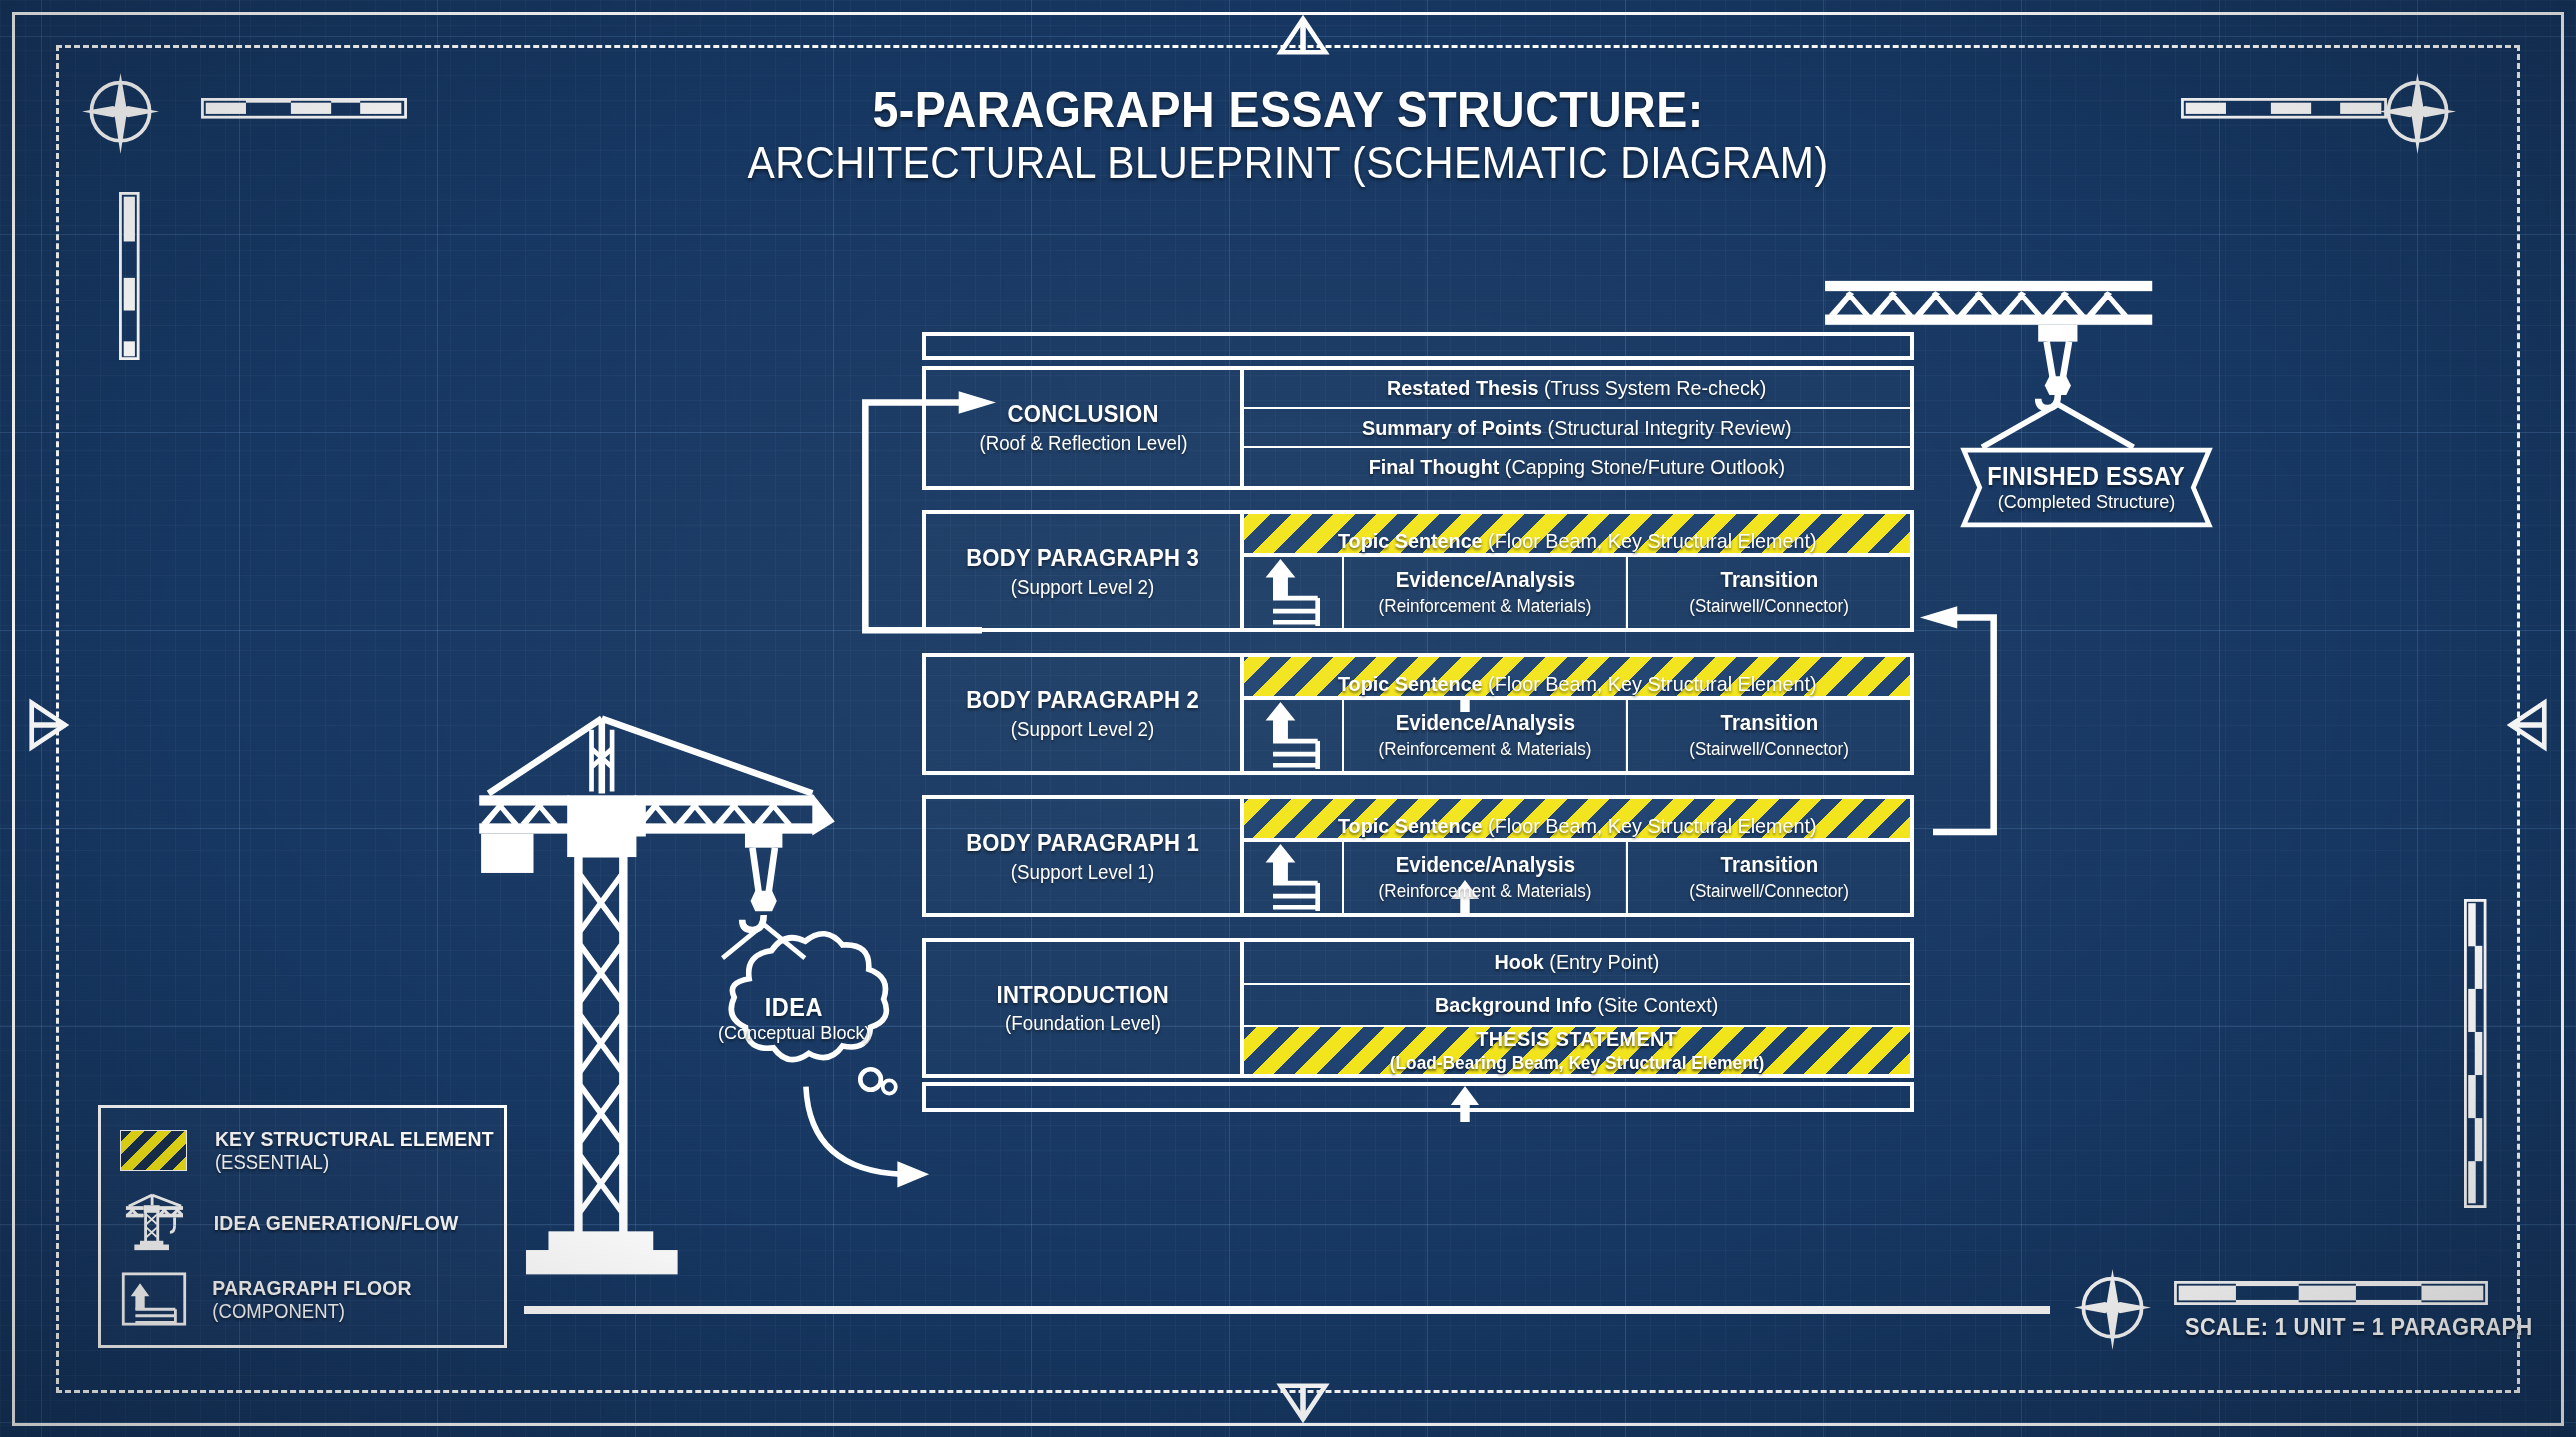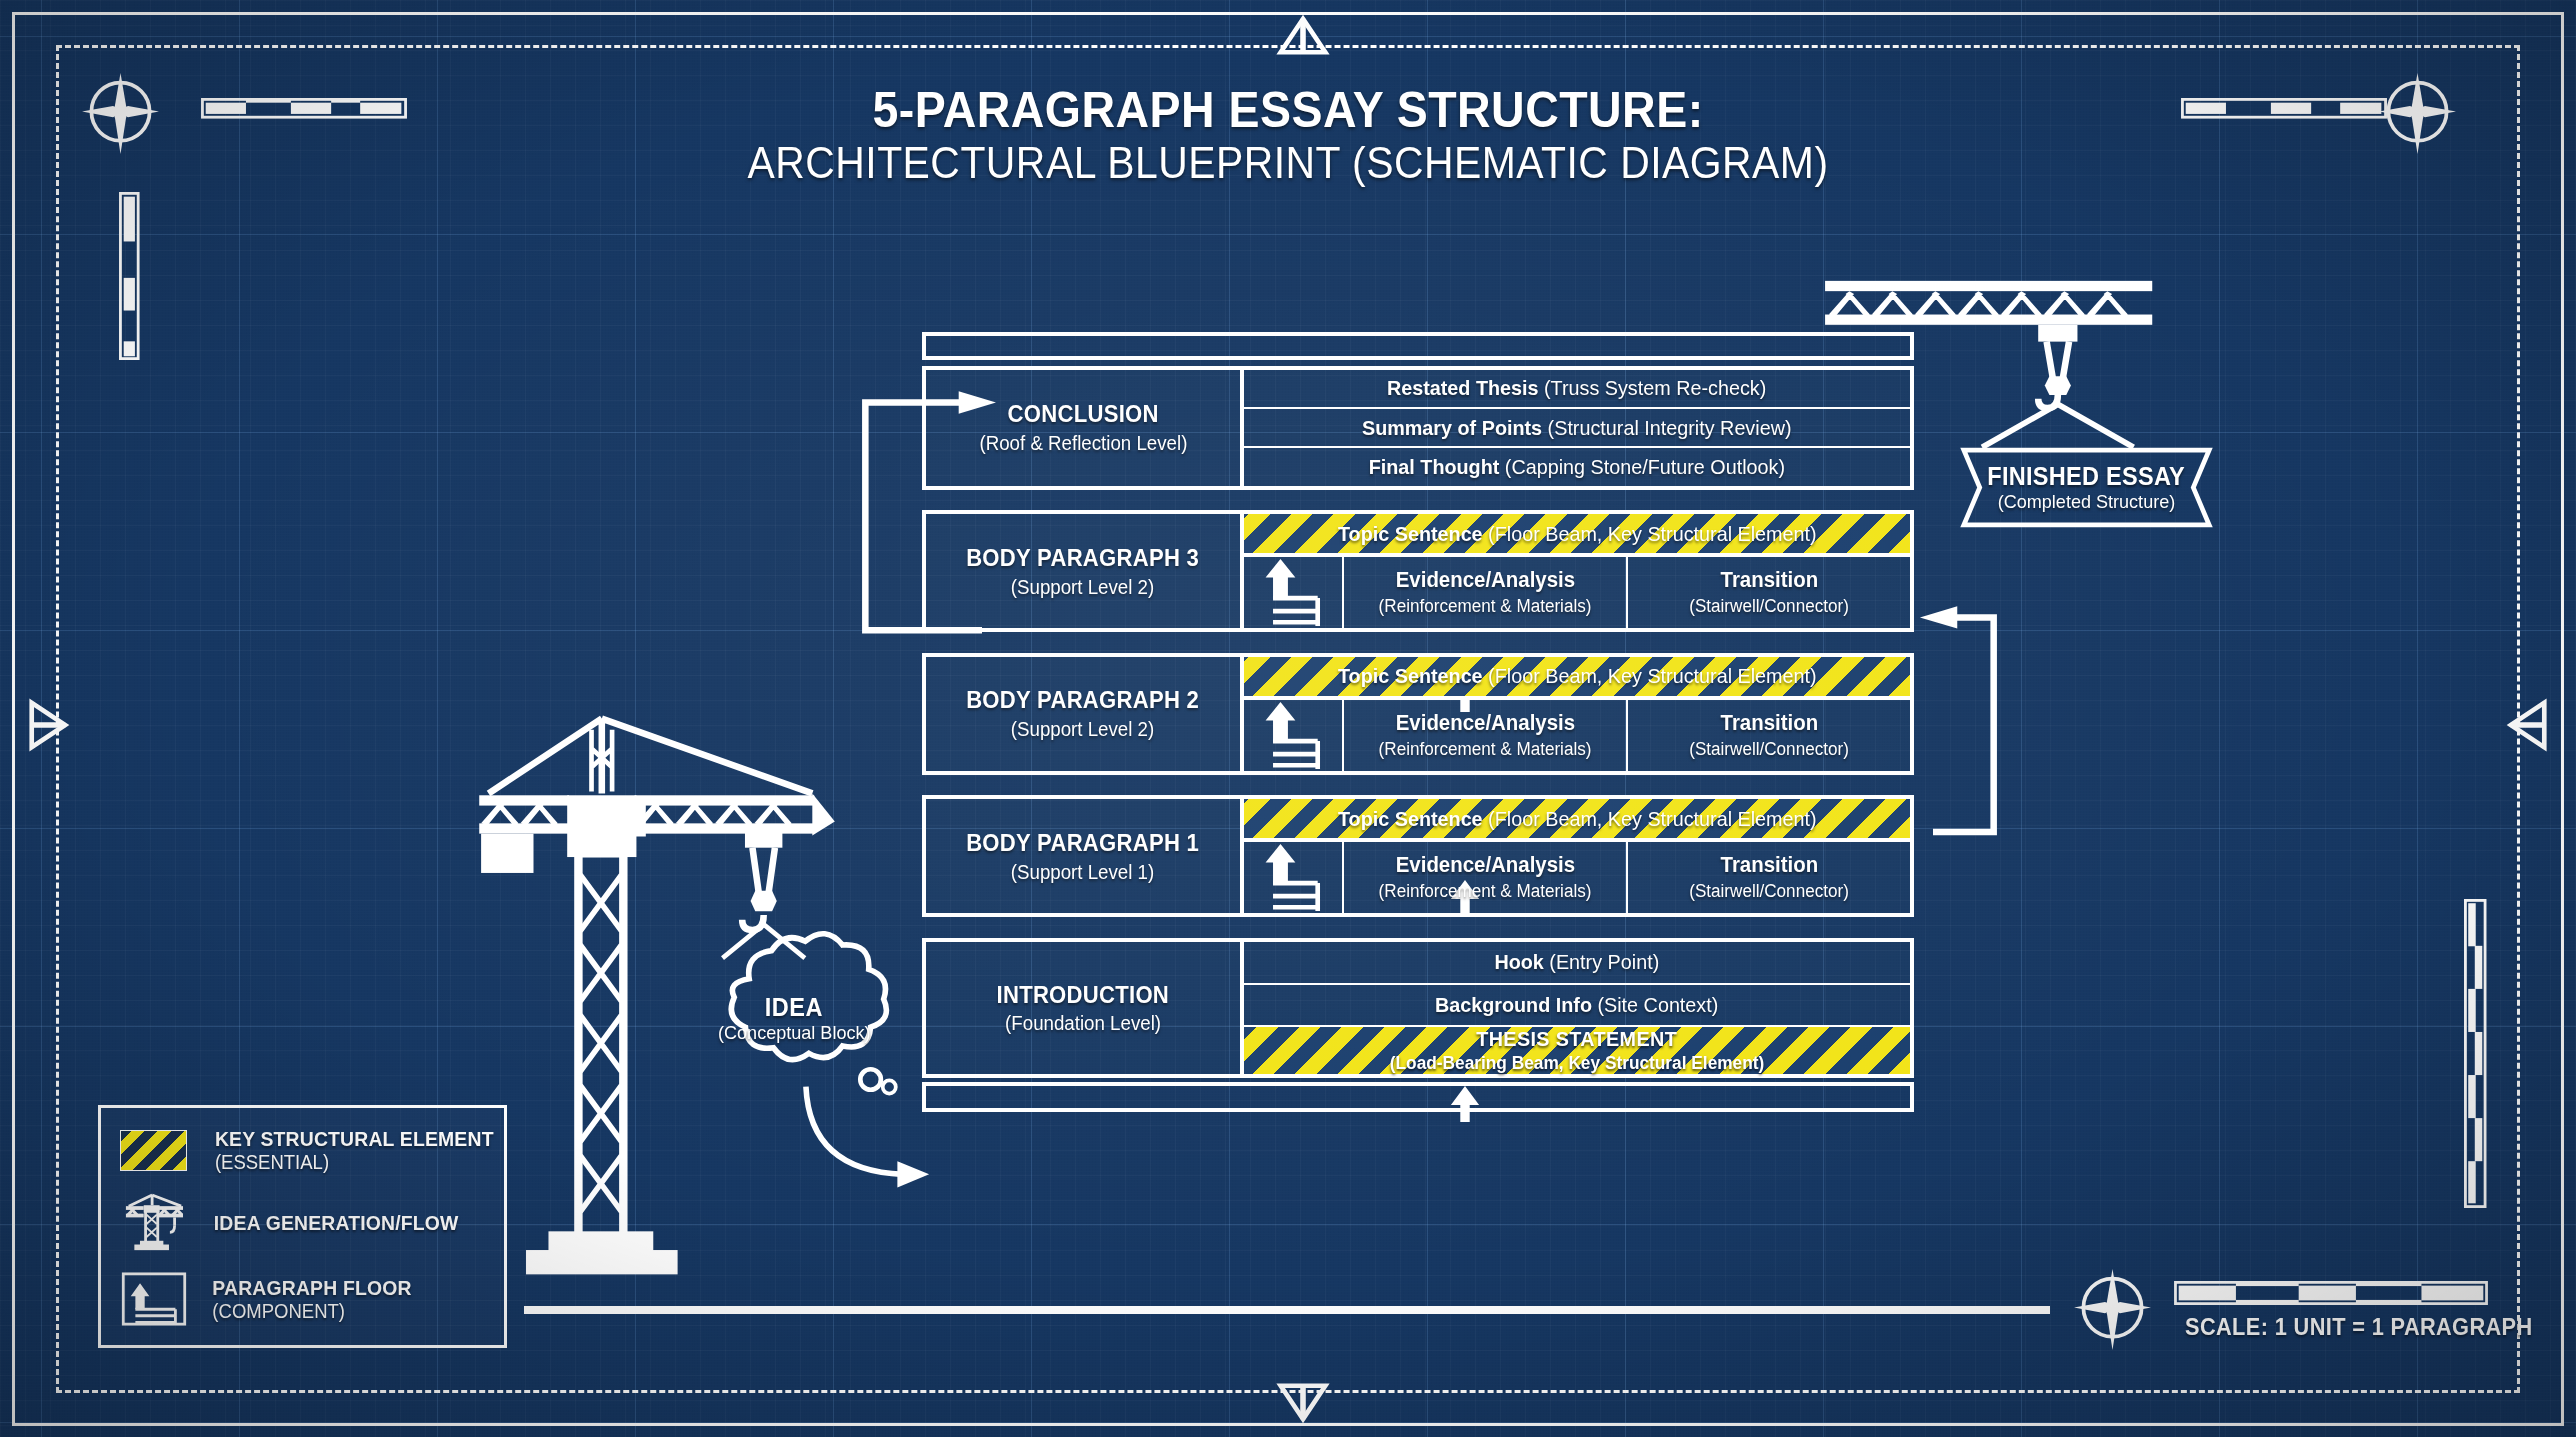--- a/index.html
+++ b/index.html
@@ -75,21 +75,21 @@
     background:
       repeating-linear-gradient(-45deg,
         #f2e418 0 14px,
         #f2e418 14px 15px,
         rgba(22,55,98,0) 15px 29px,
         rgba(22,55,98,0) 29px 30px);
     background-color:#1b3f6e;
     position:relative;
   }
   .hazard .rtxt{position:relative;z-index:2;}
-  .haz-topic{height:42px;display:flex;align-items:center;justify-content:center;
+  .haz-topic{height:42px;display:flex;align-items:flex-end;justify-content:center;
     border-bottom:2.8px solid #ffffff;}
   .haz-thesis{height:69px;flex-direction:column;}
   .haz-thesis .t1{font-size:20.6px;font-weight:700;letter-spacing:0.4px;
     text-shadow:0 1.9px 2.8px rgba(0,0,0,.7);position:relative;z-index:2;transform:scaleX(.96);}
   .haz-thesis .t2{font-size:18px;font-weight:700;margin-top:1.9px;
     text-shadow:0 1.9px 2.8px rgba(0,0,0,.7);position:relative;z-index:2;transform:scaleX(.96);}
 
   
   .split{display:flex;flex:1;border-top:2.8px solid #ffffff;}
   .stair-cell{width:98px;flex:none;border-right:2.8px solid #ffffff;

